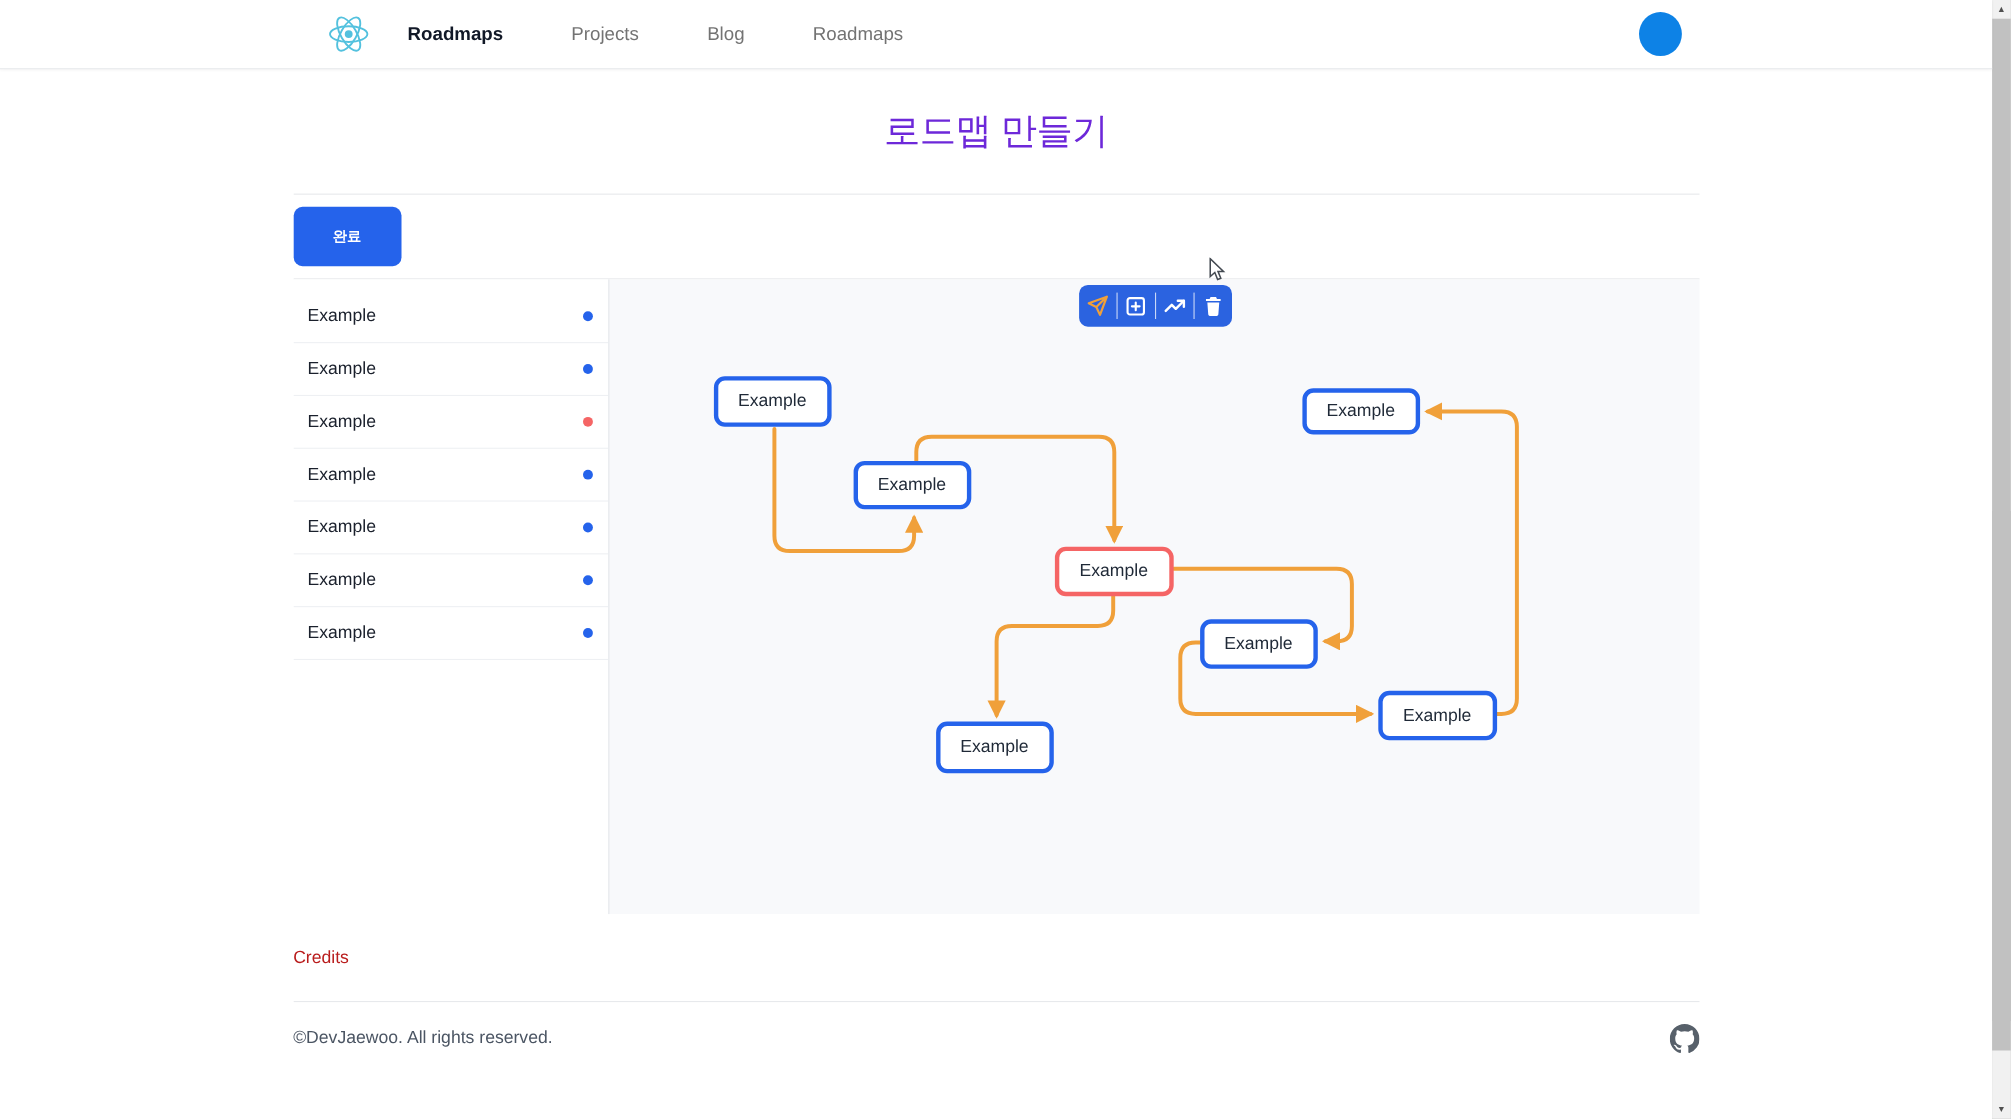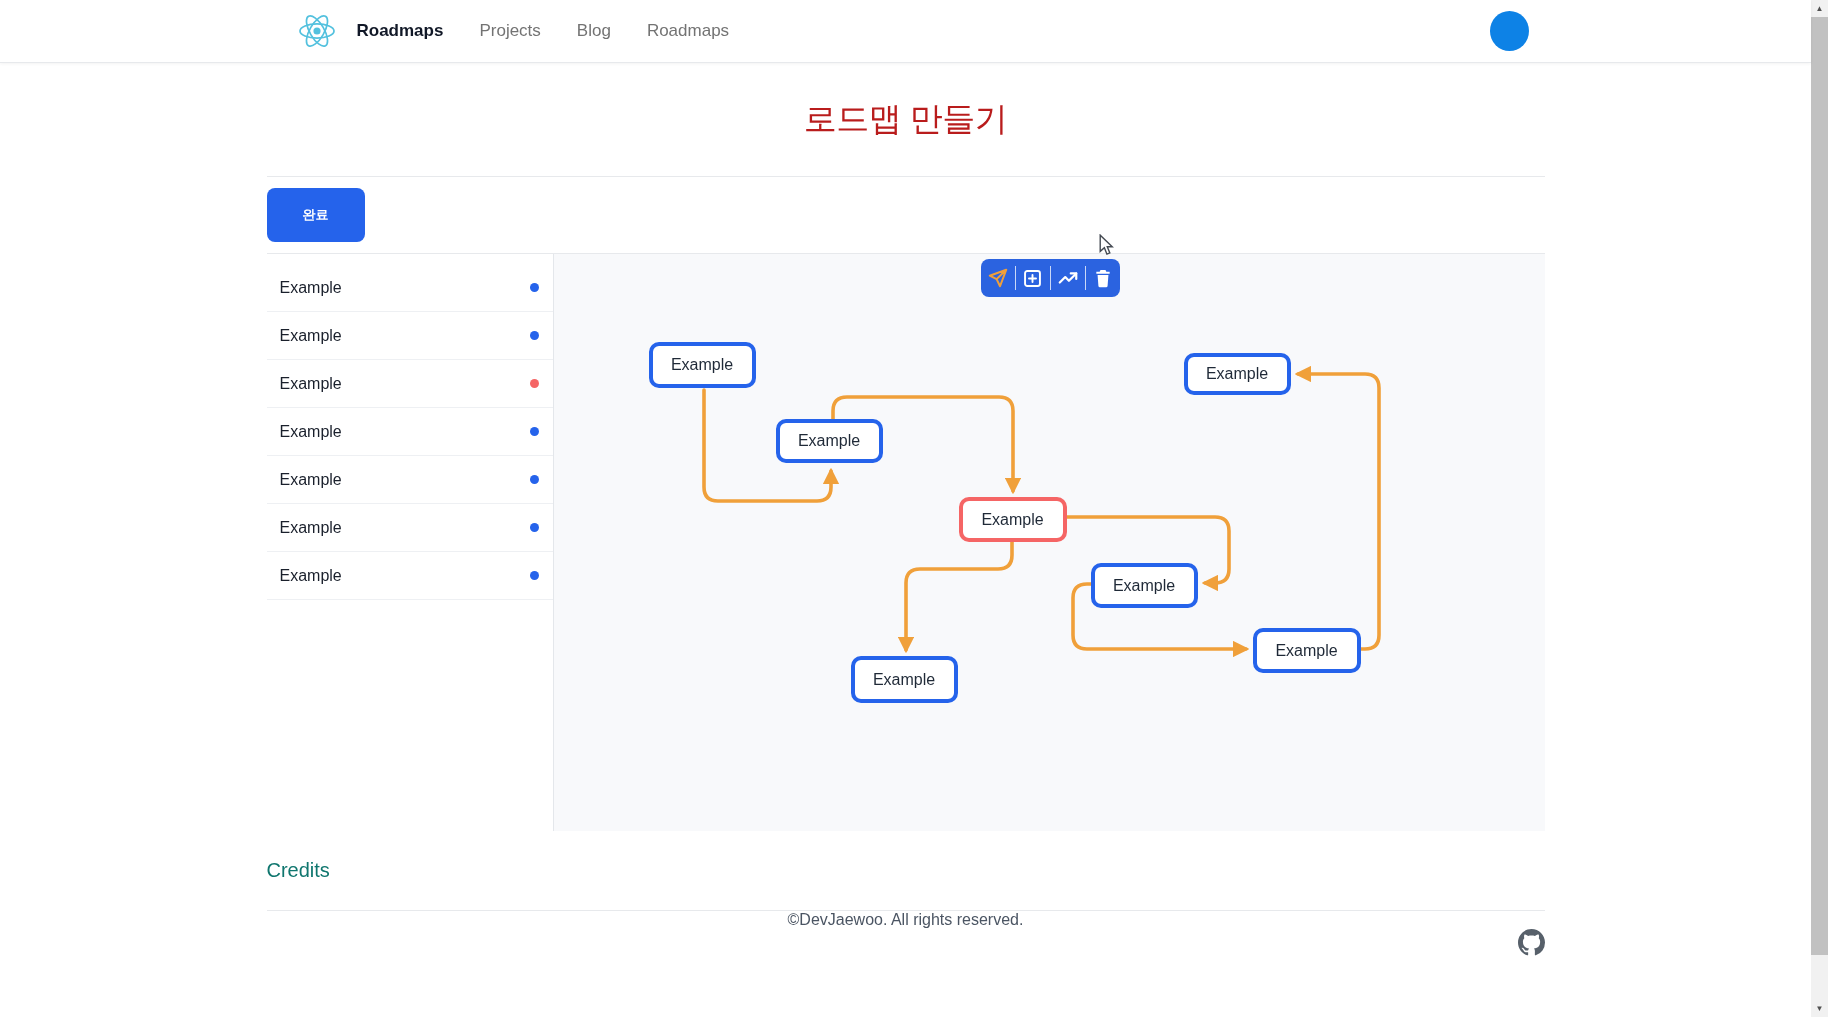--- a/index.html
+++ b/index.html
@@ -7,28 +7,28 @@
     font-family: "Liberation Sans", sans-serif; color:#1f2937; }
 
   .page { margin-right: 17px; position: relative; }
   .container { width: 1278px; margin: 0 auto; }
 
   
   .navbar { height: 63px; background:#fff; border-bottom:1px solid #e7e9ec;
     box-shadow: 0 1px 3px rgba(0,0,0,.05); position: relative; z-index: 5; }
   .navbar .container { height: 100%; display:flex; align-items:center; }
   .logo { width:40px; height:36px; margin-left:30px; display:flex; align-items:center; justify-content:center; cursor:pointer; }
-  .nav-links { display:flex; align-items:center; margin-left:20px; gap:36px; }
+  .nav-links { display:flex; align-items:center; margin-left:34px; gap:62px; }
   .nav-link { font-size:17px; color:#737373; text-decoration:none; cursor:pointer; }
   .nav-link.active { font-weight:bold; color:#111827; }
   .avatar { width:39px; height:40px; border-radius:50%; background:#0d82e6; margin-left:auto; margin-right:16px; cursor:pointer; }
 
   
   .title-wrap { height:113px; display:flex; align-items:center; justify-content:center; }
-  .page-title { font-size:33px; font-weight:500; color:#b91c1c; letter-spacing:-0.5px; }
+  .page-title { font-size:33px; font-weight:500; color:#6d28d9; letter-spacing:-0.5px; }
 
   
   .form-row { border-top:1px solid #e7e9ec; height:77px; display:flex; align-items:center; }
   .title-input { flex:1; border:none; outline:none; font-size:23px; color:#374151;
     padding:0 6px; background:transparent; font-family:"Liberation Sans",sans-serif; }
   .title-input::placeholder { color:#a6b0bd; }
   .submit-btn { width:98px; height:54px; background:#2563eb; color:#fff; border:none;
     border-radius:8px; font-size:13px; font-weight:bold; cursor:pointer; font-family:"Liberation Sans",sans-serif; }
 
   
@@ -47,23 +47,23 @@
 
   
   .canvas-toolbar { position:absolute; left:427px; top:5px; width:139px; height:38px;
     background:#2b63e0; border-radius:8px; display:flex; align-items:center; justify-content:space-evenly; }
   .tool-btn { width:28px; height:28px; display:flex; align-items:center; justify-content:center;
     background:transparent; border:none; cursor:pointer; color:#fff; }
   .tool-sep { width:1px; height:24px; background:rgba(255,255,255,.75); }
 
   
   .credits-row { height:79px; display:flex; align-items:center; }
-  .credits-link { font-size:20px; color:#0f766e; cursor:pointer; }
+  .credits-link { font-size:16px; color:#b91c1c; cursor:pointer; }
   .footer-divider { border:none; border-top:1px solid #e7e9ec; }
-  .copyright-row { height:66px; display:flex; align-items:center;flex-direction:column; }
+  .copyright-row { height:66px; display:flex; align-items:center; }
   .copyright { font-size:16px; color:#4b5563; }
   .github { margin-left:auto; width:27px; height:27px; color:#57606a; cursor:pointer; }
 
   
   .scrollbar { position:fixed; top:0; right:0; width:17px; height:1017px; background:#f1f1f1; }
   .sb-btn { height:17px; display:flex; align-items:center; justify-content:center; font-size:8px; color:#505050; cursor:pointer; }
   .sb-thumb { position:absolute; top:17px; left:0; width:17px; height:938px; background:#c1c1c1; cursor:pointer; }
   .sb-down { position:absolute; bottom:0; left:0; width:17px; }
 
   .mouse-cursor { position:absolute; left:1096px; top:234px; z-index:50; pointer-events:none; }

